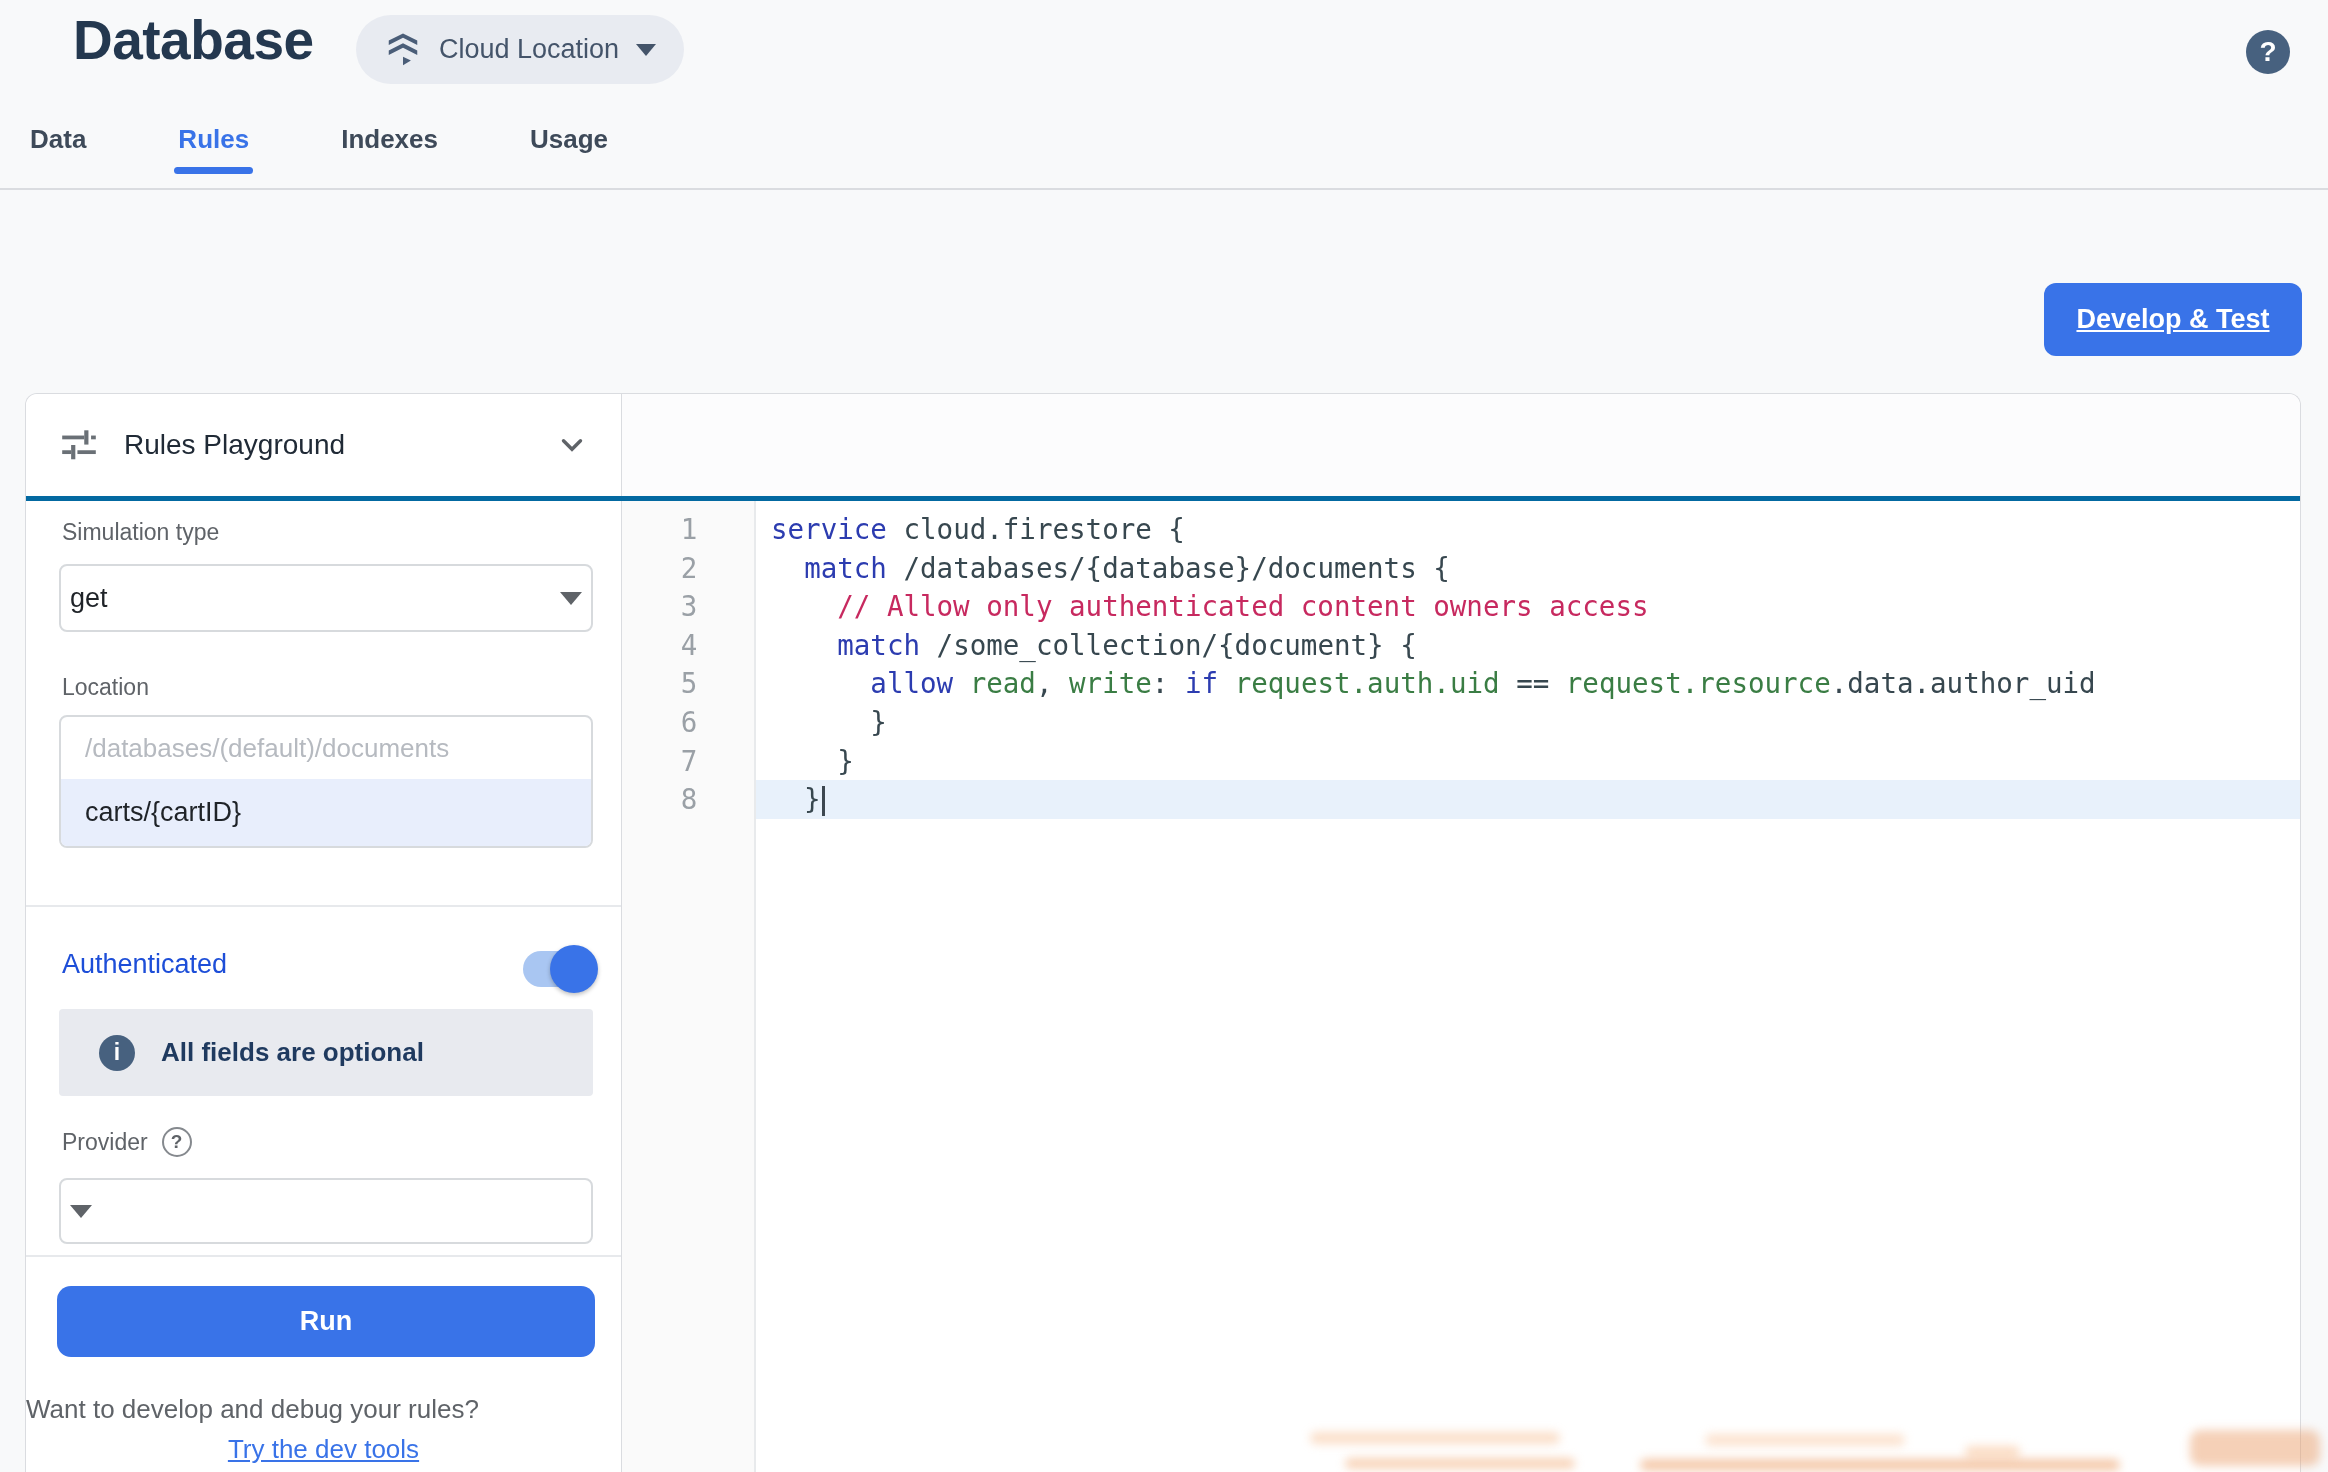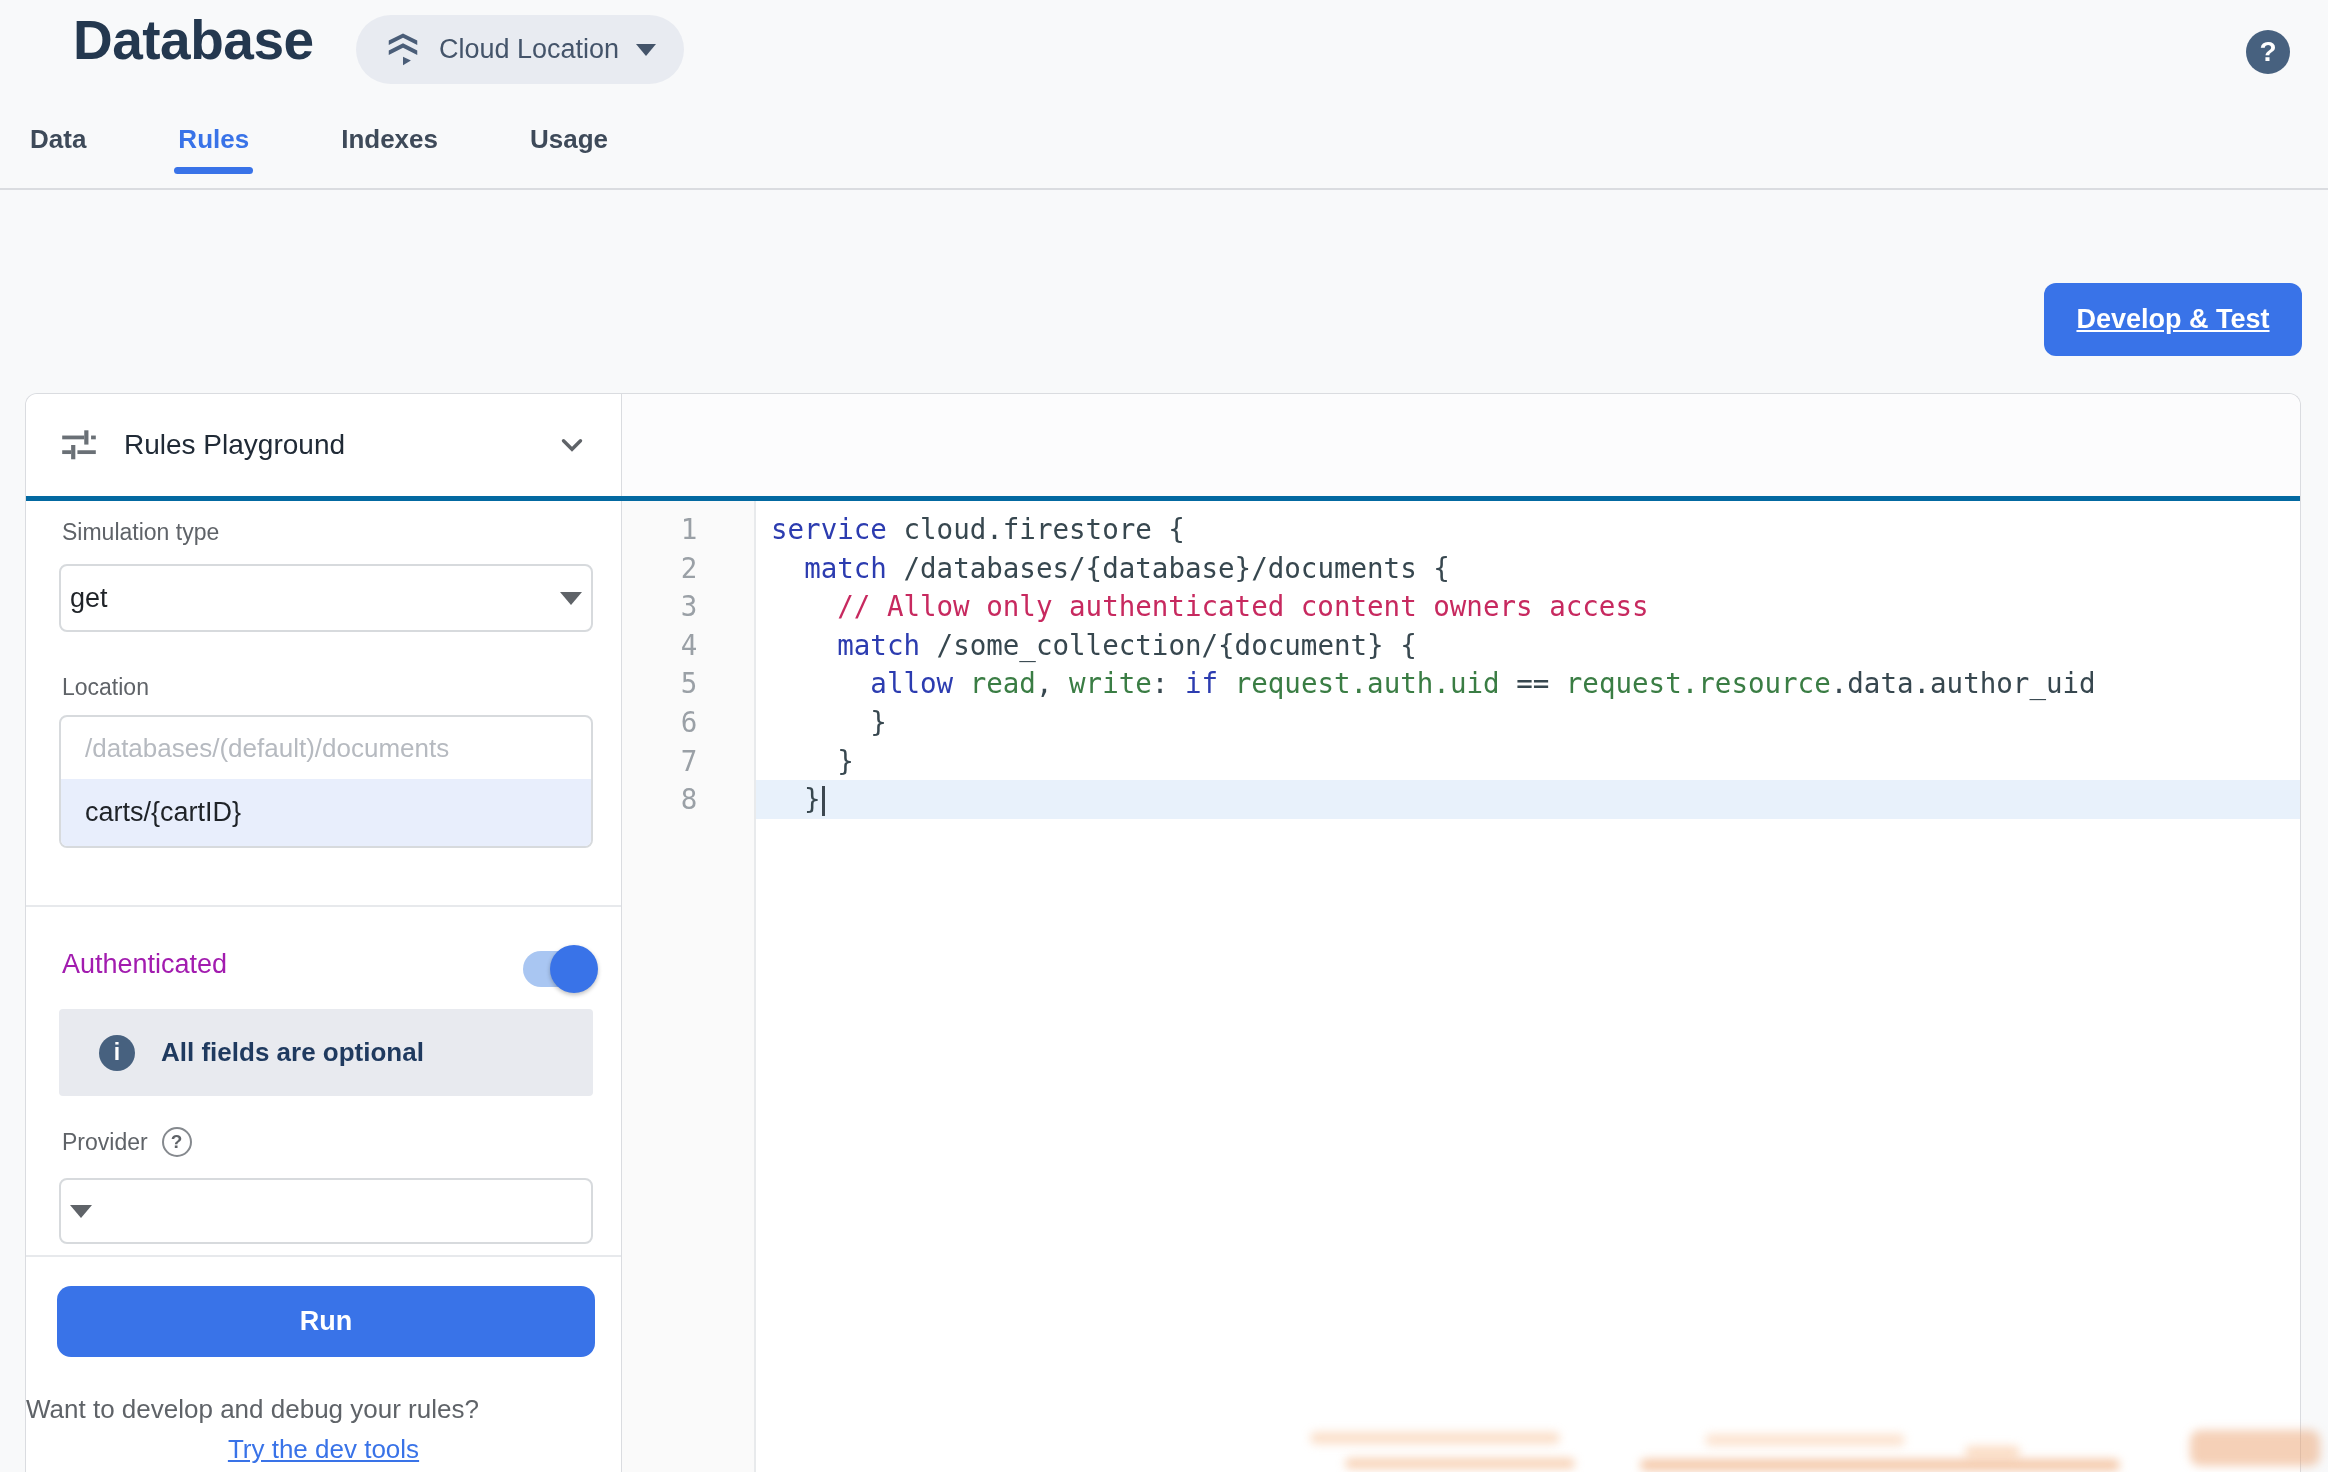--- a/index.html
+++ b/index.html
@@ -84,21 +84,21 @@
   .location-box{
     position:absolute;left:33px;top:214px;width:534px;height:133px;
     border:2px solid #d7dadd;border-radius:8px;background:#fff;overflow:hidden;
     display:flex;flex-direction:column;
   }
   .location-prefix{height:62px;display:flex;align-items:center;padding:0 24px;
     font-size:26px;color:#b6bac0;}
   .location-value{flex:1;display:flex;align-items:center;padding:0 24px;
     background:#e8eefc;font-size:27px;color:#1f2328;cursor:text;}
   .pg-divider{position:absolute;left:0;width:100%;height:2px;background:#e7e9ec;}
-  .auth-label{position:absolute;left:36px;top:448px;font-size:27px;color:#a21caf;}
+  .auth-label{position:absolute;left:36px;top:448px;font-size:27px;color:#1d4ed8;}
   .toggle{position:absolute;left:497px;top:450px;width:70px;height:36px;cursor:pointer;}
   .toggle .track{position:absolute;inset:0;border-radius:18px;background:#a9c6f2;}
   .toggle .knob{position:absolute;left:27px;top:-6px;width:48px;height:48px;border-radius:50%;
     background:var(--accent);box-shadow:0 2px 4px rgba(0,0,0,.25);}
   .info-banner{
     position:absolute;left:33px;top:508px;width:534px;height:87px;background:#e8eaef;
     border-radius:4px;display:flex;align-items:center;gap:26px;padding:0 0 0 40px;
   }
   .info-icon{width:36px;height:36px;border-radius:50%;background:#47617f;color:#fff;
     display:flex;align-items:center;justify-content:center;font-size:23px;font-weight:700;flex:none;}

